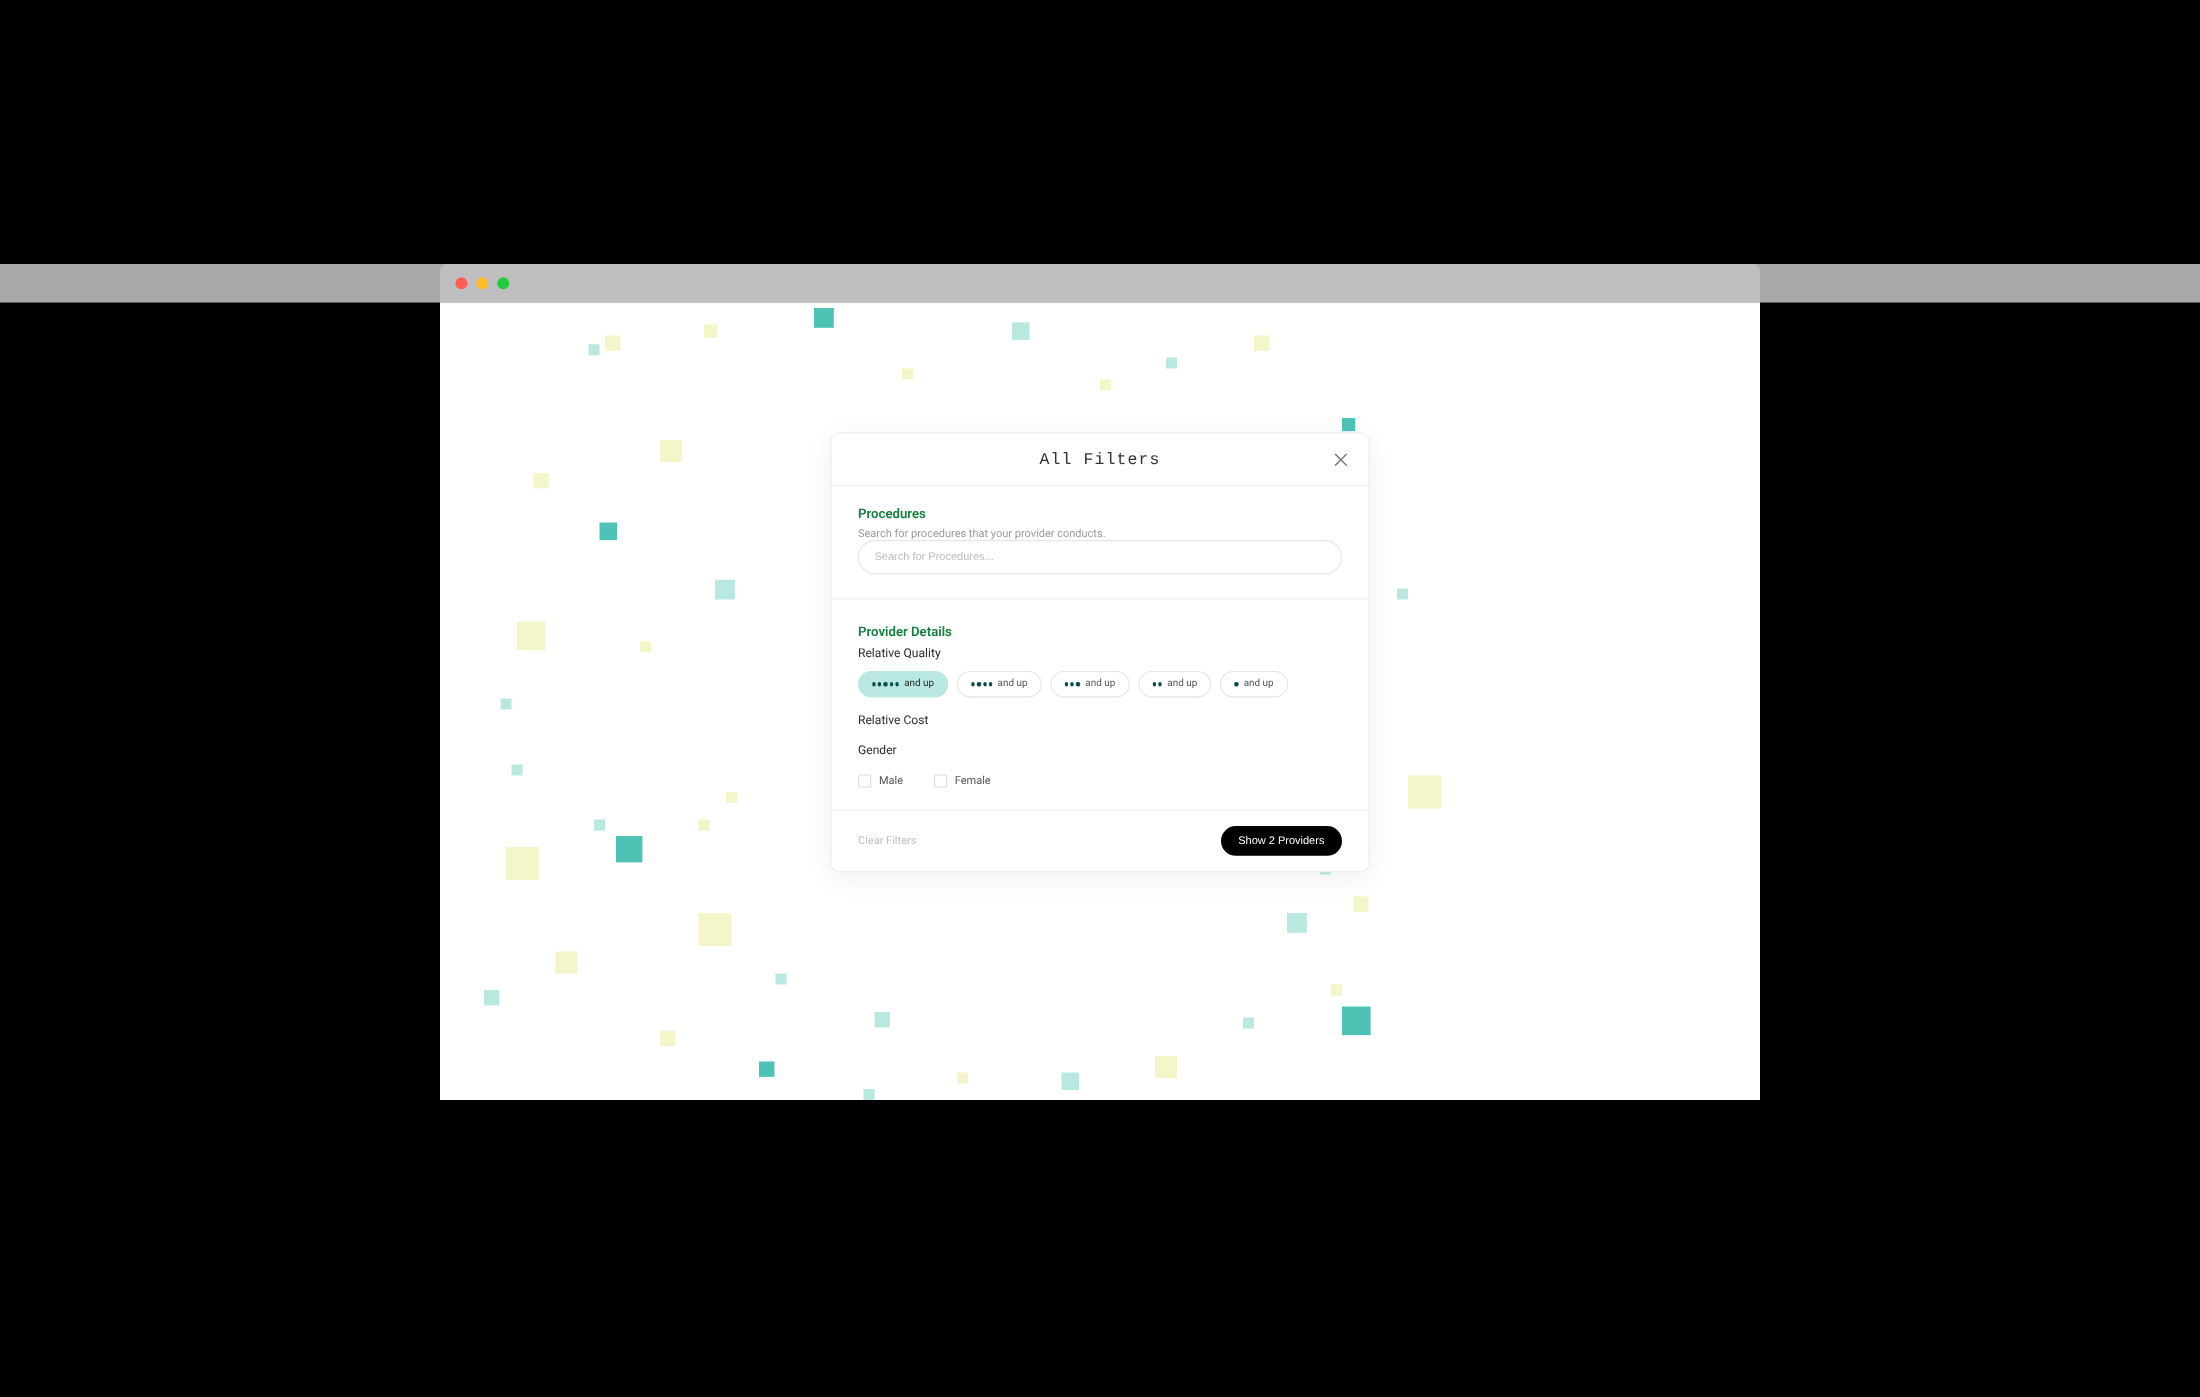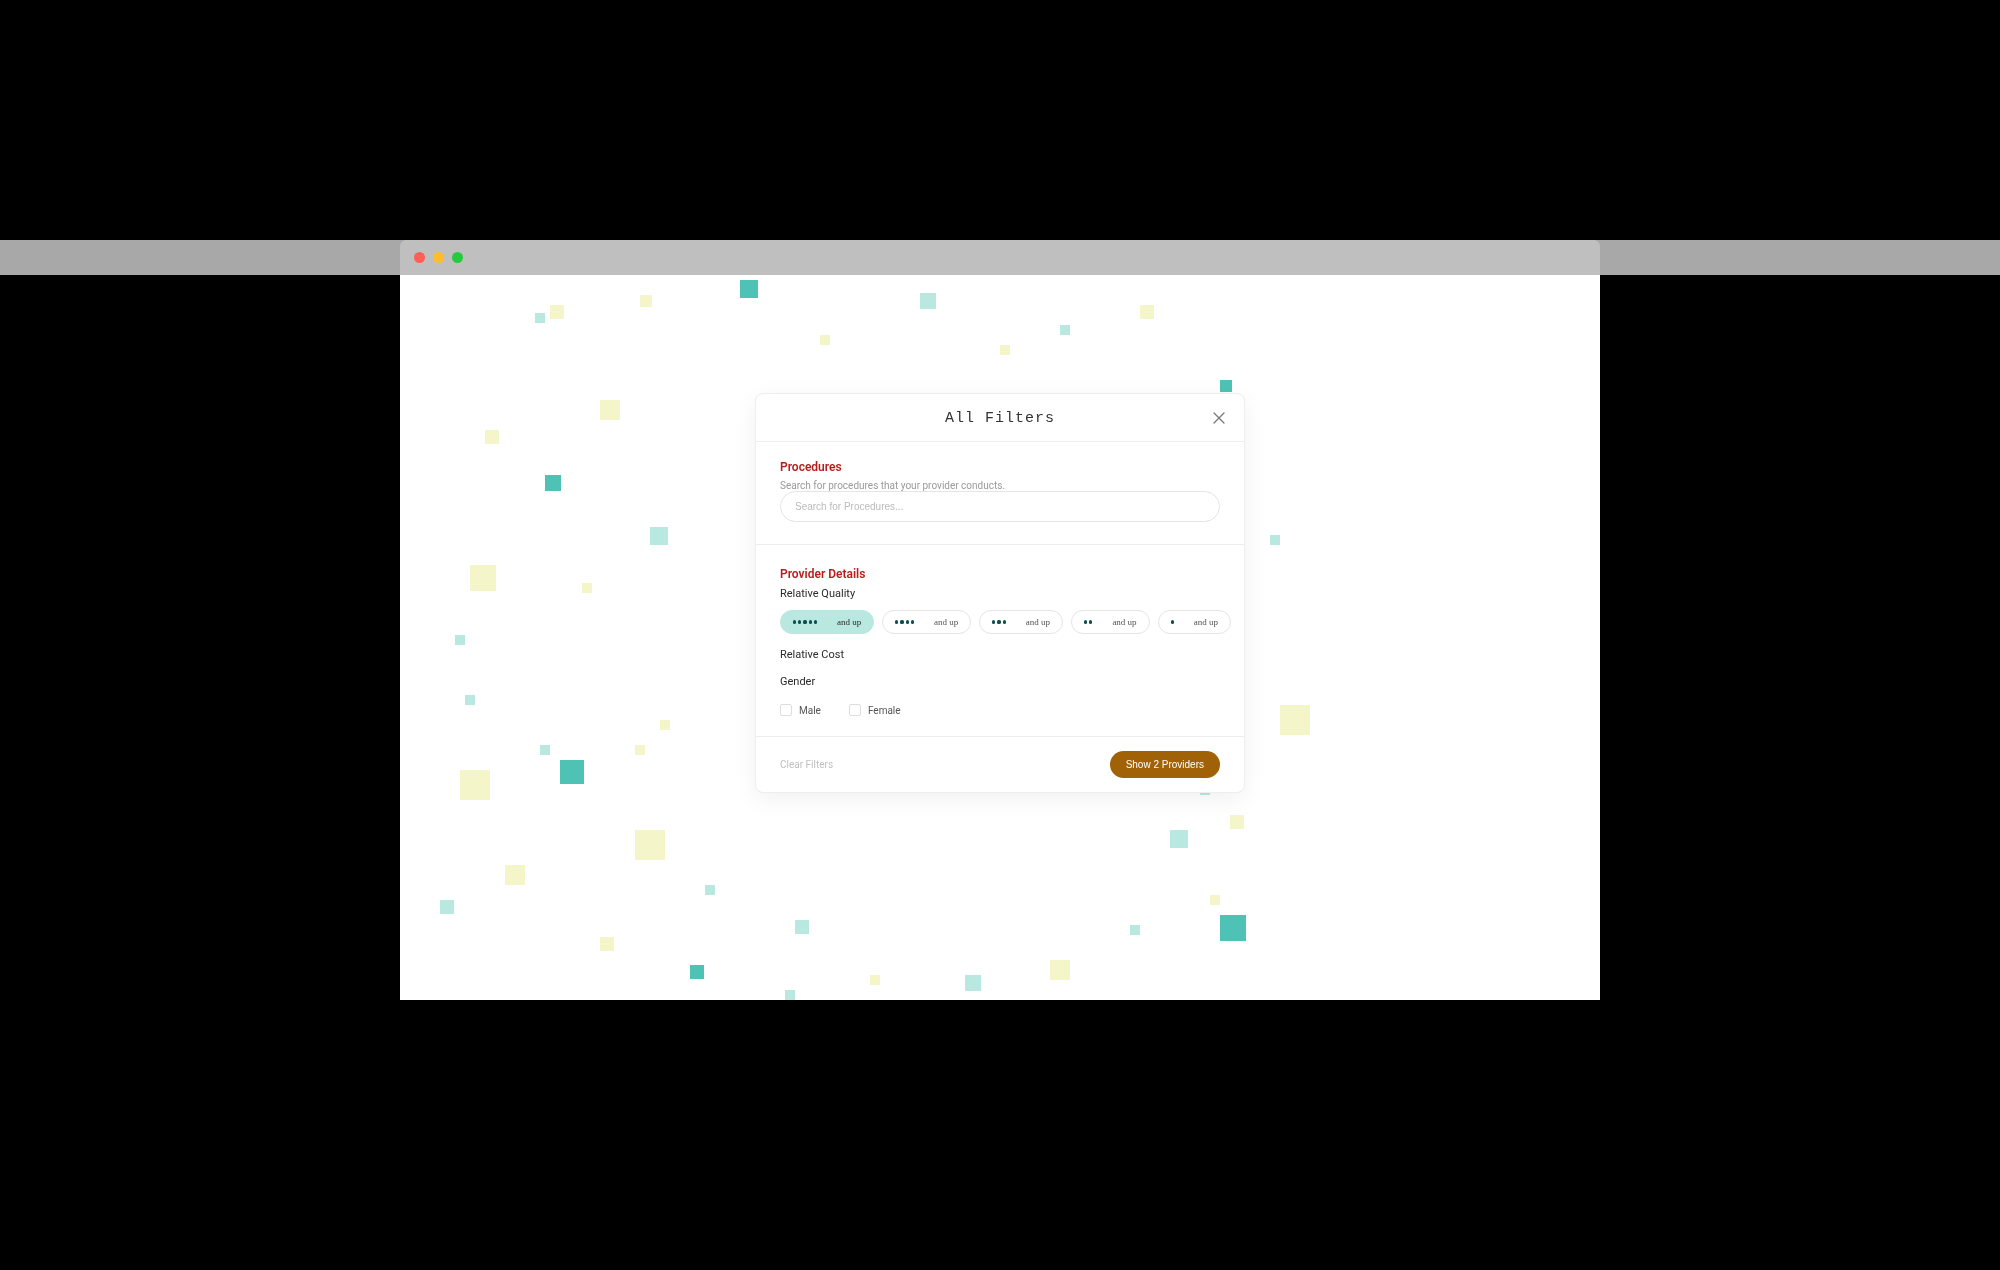--- a/index.html
+++ b/index.html
@@ -105,21 +105,21 @@
       cursor: pointer;
       color: #777;
     }
     .close-btn svg { width: 12px; height: 12px; }
     .modal-body {
       padding: 18px 24px 20px 24px;
     }
     .section-title {
       font-size: 12px;
       font-weight: 600;
-      color: #b91c1c;
+      color: #15803d;
       margin-bottom: 6px;
     }
     .section-desc {
       font-size: 10px;
       color: #9a9a9a;
       margin-bottom: 0;
     }
     .search-input {
       width: 100%;
       border: 1px solid #e5e5e5;
@@ -146,24 +146,23 @@
     }
     .chip {
       border: 1px solid #e5e5e5;
       border-radius: 999px;
       padding: 6px 12px;
       font-size: 9px;
       color: #555;
       cursor: pointer;
       display: inline-flex;
       align-items: center;
-      gap: 20px;
+      gap: 5px;
       white-space: nowrap;
       background: #fff;
-      font-family: Liberation Serif, serif;
     }
     .chip.selected {
       background: #b9e8e1;
       border-color: #b9e8e1;
       color: #2a2a2a;
     }
     .dots { display: inline-flex; gap: 2px; align-items: center; }
     .dot { width: 3.2px; height: 3.2px; border-radius: 50%; background: #0d4d4d; }
     .chip-row.cost { justify-content: space-between; }
     .chip-row.cost .chip { padding: 6px 14px; flex: 0 0 auto; }
@@ -191,21 +190,21 @@
       display: flex;
       align-items: center;
       justify-content: space-between;
     }
     .clear-link {
       font-size: 10px;
       color: #bfbfbf;
       cursor: pointer;
     }
     .show-btn {
-      background: #a16207;
+      background: #000000;
       color: #fff;
       border: none;
       border-radius: 999px;
       padding: 8px 16px;
       font-size: 10px;
       font-weight: 500;
       cursor: pointer;
     }
   </style>
 </head>

